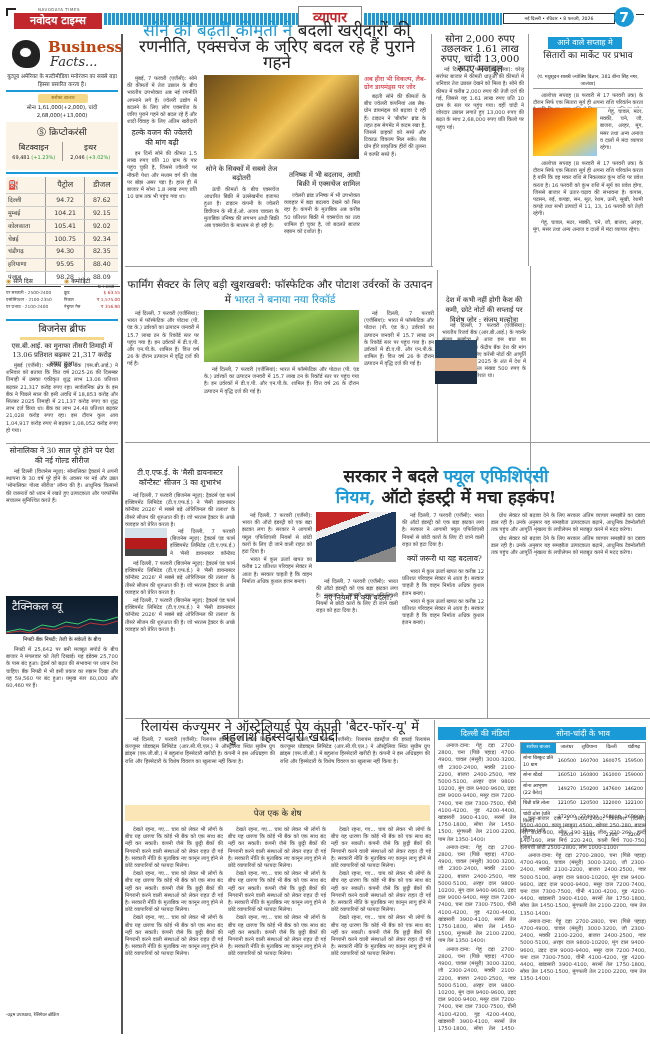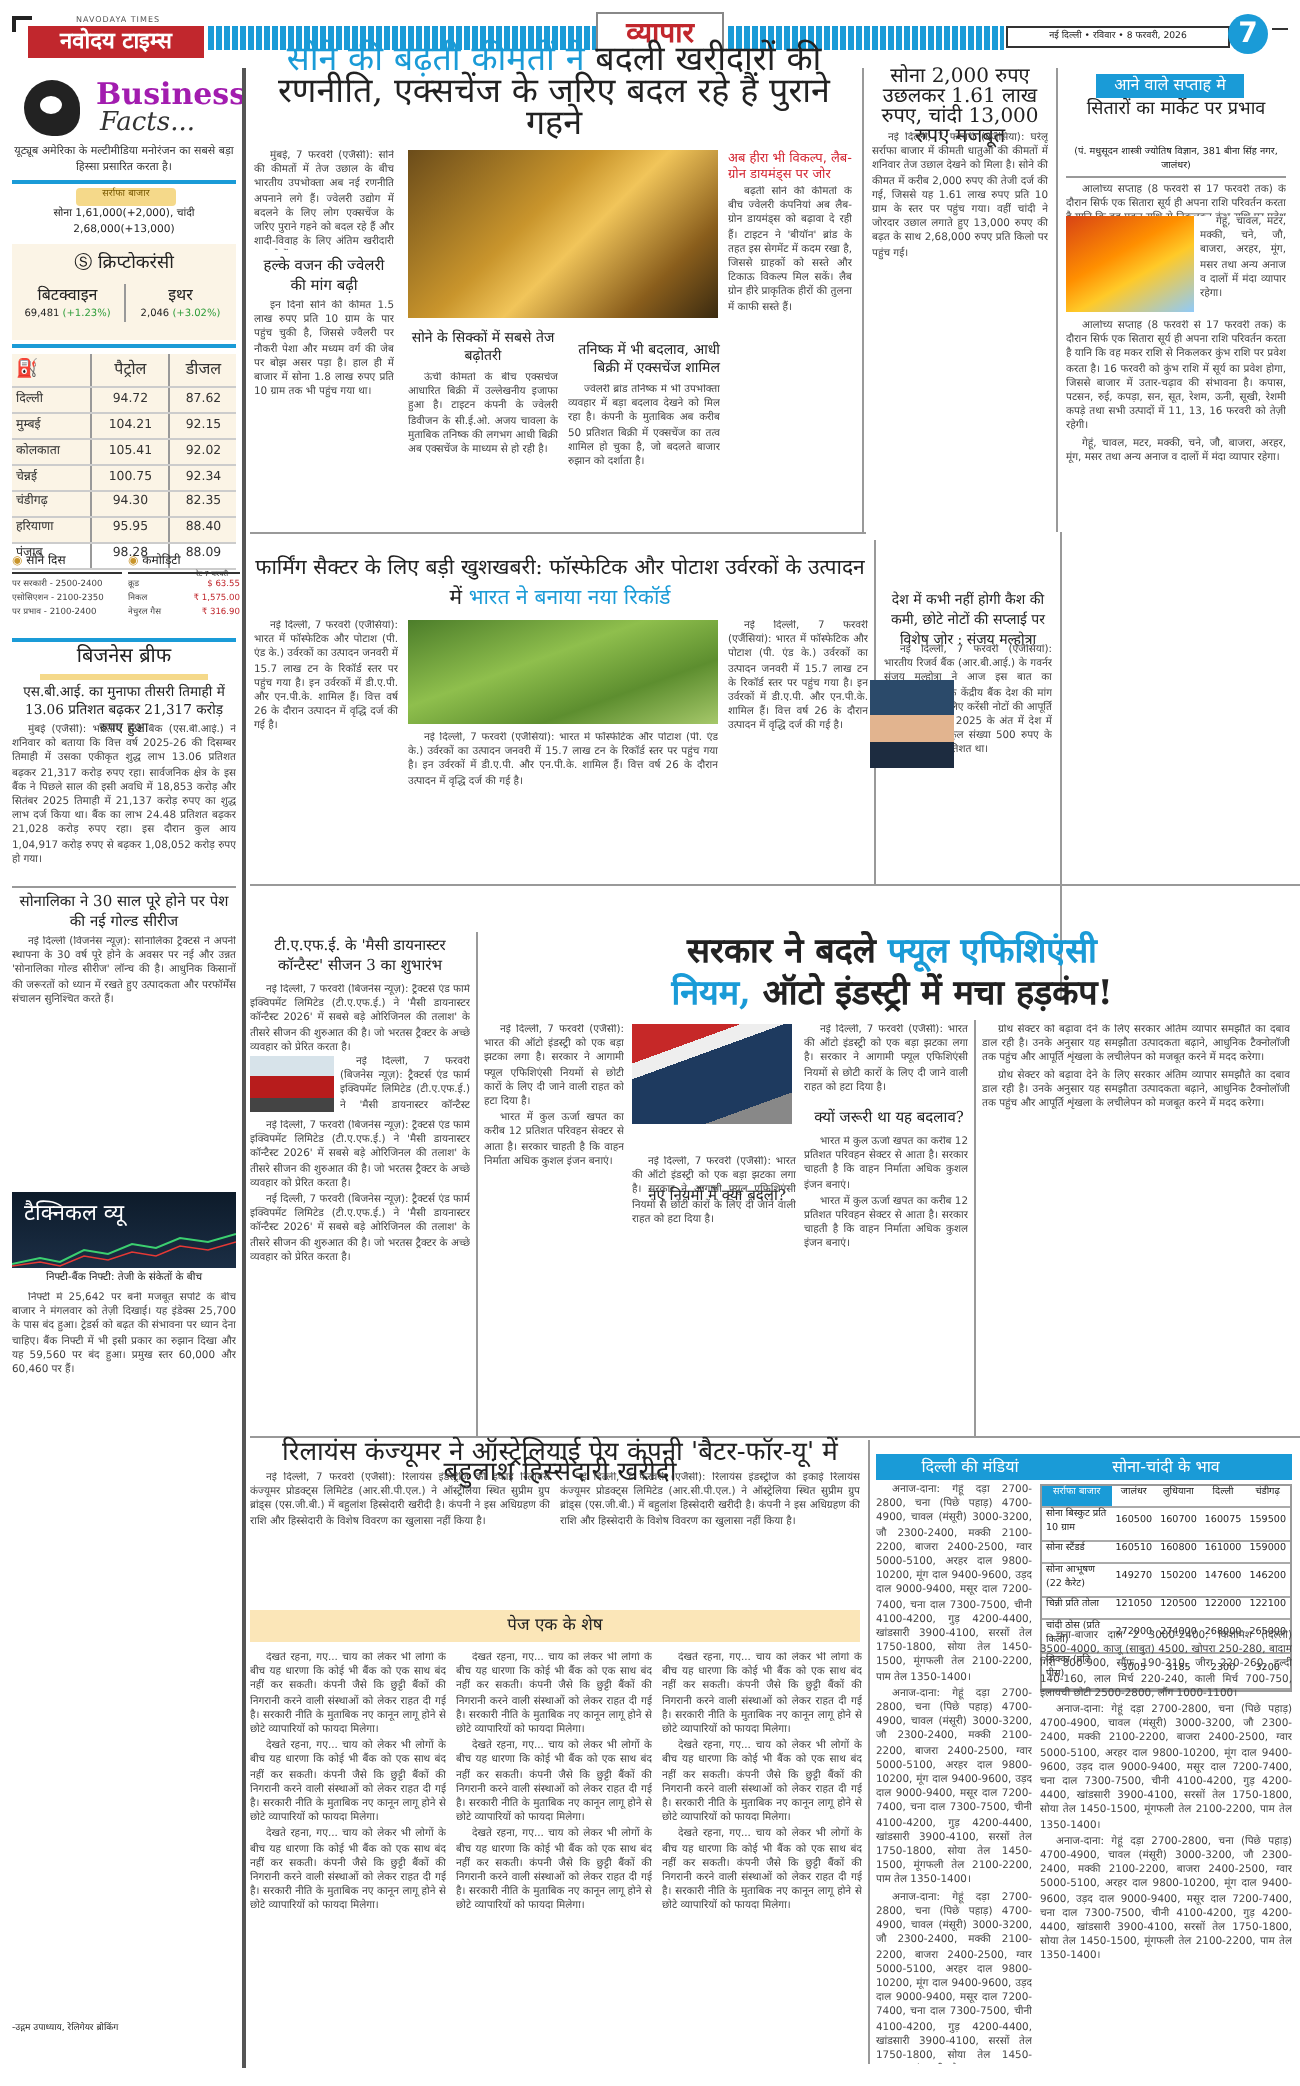--- a/index.html
+++ b/index.html
@@ -13,21 +13,21 @@
   .vrule { position: absolute; width: 1px; background: #999; }
   .hrule { position: absolute; height: 1px; background: #999; }
   .logo-small { left: 38px; top: 7px; font-size: 4px; letter-spacing: 0.5px; color: #555; }
   .logo { left: 14px; top: 13px; width: 88px; height: 16px; background: #c1272d; color: #fff; font-size: 11px; font-weight: bold; text-align: center; line-height: 16px; }
   .logo-corner { left: 6px; top: 8px; width: 10px; height: 8px; border-top: 2px solid #222; border-left: 2px solid #222; }
   .stripes { top: 13px; height: 12px; background: repeating-linear-gradient(90deg, #1a9bd7 0 3px, #fff 3px 4px); }
   .section-tab { left: 298px; top: 6px; width: 64px; height: 20px; border: 1px solid #888; border-bottom: none; background: #fff; color: #c1272d; font-size: 14px; font-weight: bold; text-align: center; line-height: 20px; font-family: "DejaVu Serif", serif; }
   .dateline { left: 503px; top: 13px; width: 112px; height: 11px; border: 1px solid #333; background: #fff; font-size: 4.6px; text-align: center; line-height: 10px; color: #222; }
   .pagenum { left: 614px; top: 7px; width: 20px; height: 20px; border-radius: 50%; background: #1a9bd7; color: #fff; font-size: 14px; font-weight: bold; text-align: center; line-height: 20px; }
   
-  .bf-title { left: 48px; top: 37px; font-family: "DejaVu Serif", serif; font-size: 15px; font-weight: bold; color: #a21caf; }
+  .bf-title { left: 48px; top: 37px; font-family: "DejaVu Serif", serif; font-size: 15px; font-weight: bold; color: #c2410c; }
   .bf-sub { left: 50px; top: 53px; font-family: "DejaVu Serif", serif; font-size: 13px; font-style: italic; color: #333; }
   .head-icon { left: 12px; top: 40px; width: 28px; height: 28px; border-radius: 50% 50% 40% 50%; background: #222; }
   .head-icon::after { content: ""; position: absolute; left: 7px; top: 7px; width: 11px; height: 9px; border-radius: 50%; background: #fff; border: 1.5px solid #222; }
   .bf-fact { left: 6px; top: 73px; width: 112px; font-size: 5.5px; line-height: 7.5px; text-align: center; color: #333; }
   .blue-line { height: 2px; background: #1a9bd7; }
   .pill { background: #f5d98a; color: #7a5a00; font-size: 4.8px; padding: 1px 8px; border-radius: 2px; text-align: center; }
   .crypto-box { left: 6px; top: 122px; width: 112px; height: 48px; background: #fbf4e6; }
   .fuel-box { left: 6px; top: 177px; width: 112px; height: 95px; background: #fbf4e6; }
   table.fuel { border-collapse: collapse; width: 100%; font-size: 6.2px; }
   table.fuel td { padding: 1.5px 2px; border-bottom: 1px solid #ccc; text-align: center; color: #333; }

